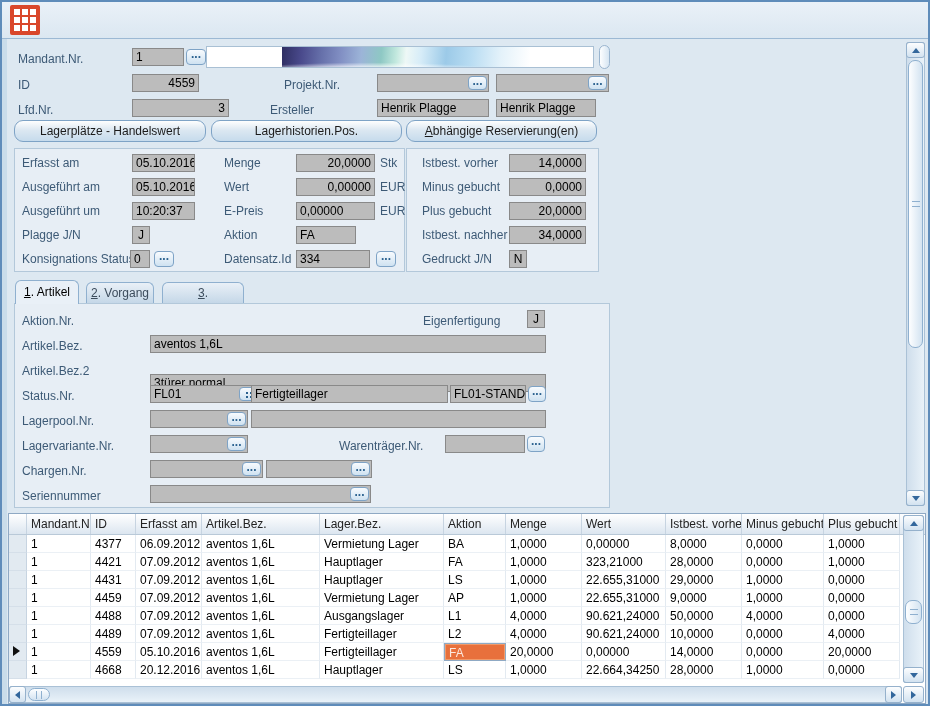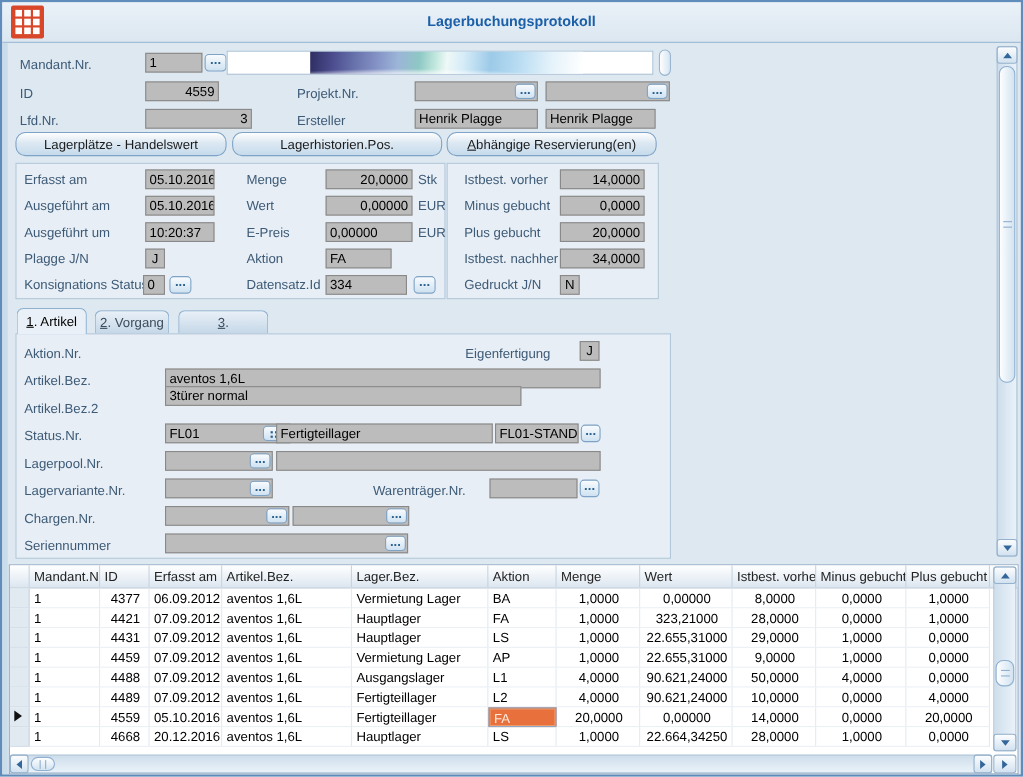--- a/index.html
+++ b/index.html
@@ -68,21 +68,21 @@
     background:linear-gradient(90deg,#fdfeff,#d6e5f2);box-sizing:border-box;cursor:pointer;}
 
   
   .tbl{position:absolute;left:6px;top:511px;width:918px;height:191px;background:#fff;border:1px solid #8fa9c4;box-sizing:border-box;}
   .thr,.tr{display:grid;grid-template-columns:18px 64px 45px 66px 118px 124px 62px 76px 84px 76px 82px 76px;}
   .thr{height:20px;background:linear-gradient(#ffffff,#dce6f0);border-bottom:1px solid #b9c9d8;}
   .th{box-sizing:border-box;border-right:1px solid #c7d4e1;padding:3px 4px 0 4px;color:#222;white-space:nowrap;overflow:hidden;}
   .tr{height:18px;}
   .td{box-sizing:border-box;border-right:1px solid #e3eaf1;border-bottom:1px solid #ebf0f5;
       padding:1px 4px 0 4px;white-space:nowrap;overflow:hidden;line-height:16px;}
-  .td.num{text-align:center;padding-right:2px;}
+  .td.num{text-align:left;padding-right:2px;}
   .td.selcol{background:#e2eaf1;border-right:1px solid #c7d4e1;border-bottom:1px solid #d5dfe9;padding:0;}
   .td.selcell{background:#e8703c;color:#fce9df;box-shadow:inset 0 0 0 1px #f09a6a;border:1px solid #8fa9c4;}
   .rowarrow{display:block;width:0;height:0;border-left:7px solid #101010;border-top:5px solid transparent;border-bottom:5px solid transparent;margin:3px 0 0 4px;}
 </style>
 </head>
 <body>
 
 <div id="win">
 
   <div class="titlebar">
@@ -90,35 +90,34 @@
       <div></div>
         <div></div>
         <div></div>
         <div></div>
         <div></div>
         <div></div>
         <div></div>
         <div></div>
         <div></div>
     </div>
-    <div class="wtitle">Lagerbuchungsprotokoll</div>
   </div>
   <div class="leftstrip"></div>
 
   <div class="lbl" style="left:16px;top:50px">Mandant.Nr.</div>
   <div class="fld" style="left:130px;top:46px;width:52px">1</div>
   <div class="dots" style="left:184px;top:47px"><span>...</span></div>
   <div class="banner">
     <div class="banner-art"></div>
   </div>
   <div class="handle"></div>
 
   <div class="lbl" style="left:16px;top:76px">ID</div>
   <div class="fld right" style="left:130px;top:72px;width:67px">4559</div>
-  <div class="lbl" style="left:268px;top:76px">Projekt.Nr.</div>
+  <div class="lbl" style="left:282px;top:76px">Projekt.Nr.</div>
   <div class="fld" style="left:375px;top:72px;width:112px">
     <span></span>
     <span class="dots dots-in"><span>...</span></span>
   </div>
   <div class="fld" style="left:494px;top:72px;width:113px">
     <span></span>
     <span class="dots dots-in"><span>...</span></span>
   </div>
 
   <div class="lbl" style="left:16px;top:101px">Lfd.Nr.</div>
@@ -179,21 +178,21 @@
   <div class="panel" style="left:12px;top:301px;width:596px;height:205px;z-index:2"></div>
 
   <div class="lbl" style="left:20px;top:312px;z-index:2">Aktion.Nr.</div>
   <div class="lbl" style="left:421px;top:312px;z-index:2">Eigenfertigung</div>
   <div class="fld center" style="left:525px;top:308px;width:18px;z-index:2">J</div>
 
   <div class="lbl" style="left:20px;top:337px;z-index:2">Artikel.Bez.</div>
   <div class="fld" style="left:148px;top:333px;width:396px;z-index:2">aventos 1,6L</div>
 
   <div class="lbl" style="left:20px;top:362px;z-index:2">Artikel.Bez.2</div>
-  <div class="fld" style="left:148px;top:349px;width:324px;z-index:2">3türer normal</div>
+  <div class="fld" style="left:148px;top:372px;width:396px;z-index:2">3türer normal</div>
 
   <div class="lbl" style="left:20px;top:387px;z-index:2">Status.Nr.</div>
   <div class="fld" style="left:148px;top:383px;width:114px;z-index:2">
     <span>FL01</span>
     <span class="gridbtn"><span></span></span>
   </div>
   <div class="fld" style="left:249px;top:383px;width:197px;z-index:2">Fertigteillager</div>
   <div class="fld" style="left:448px;top:383px;width:76px;z-index:2">FL01-STANDAR</div>
   <div class="dots" style="left:526px;top:384px;width:18px;z-index:2"><span>...</span></div>
 

